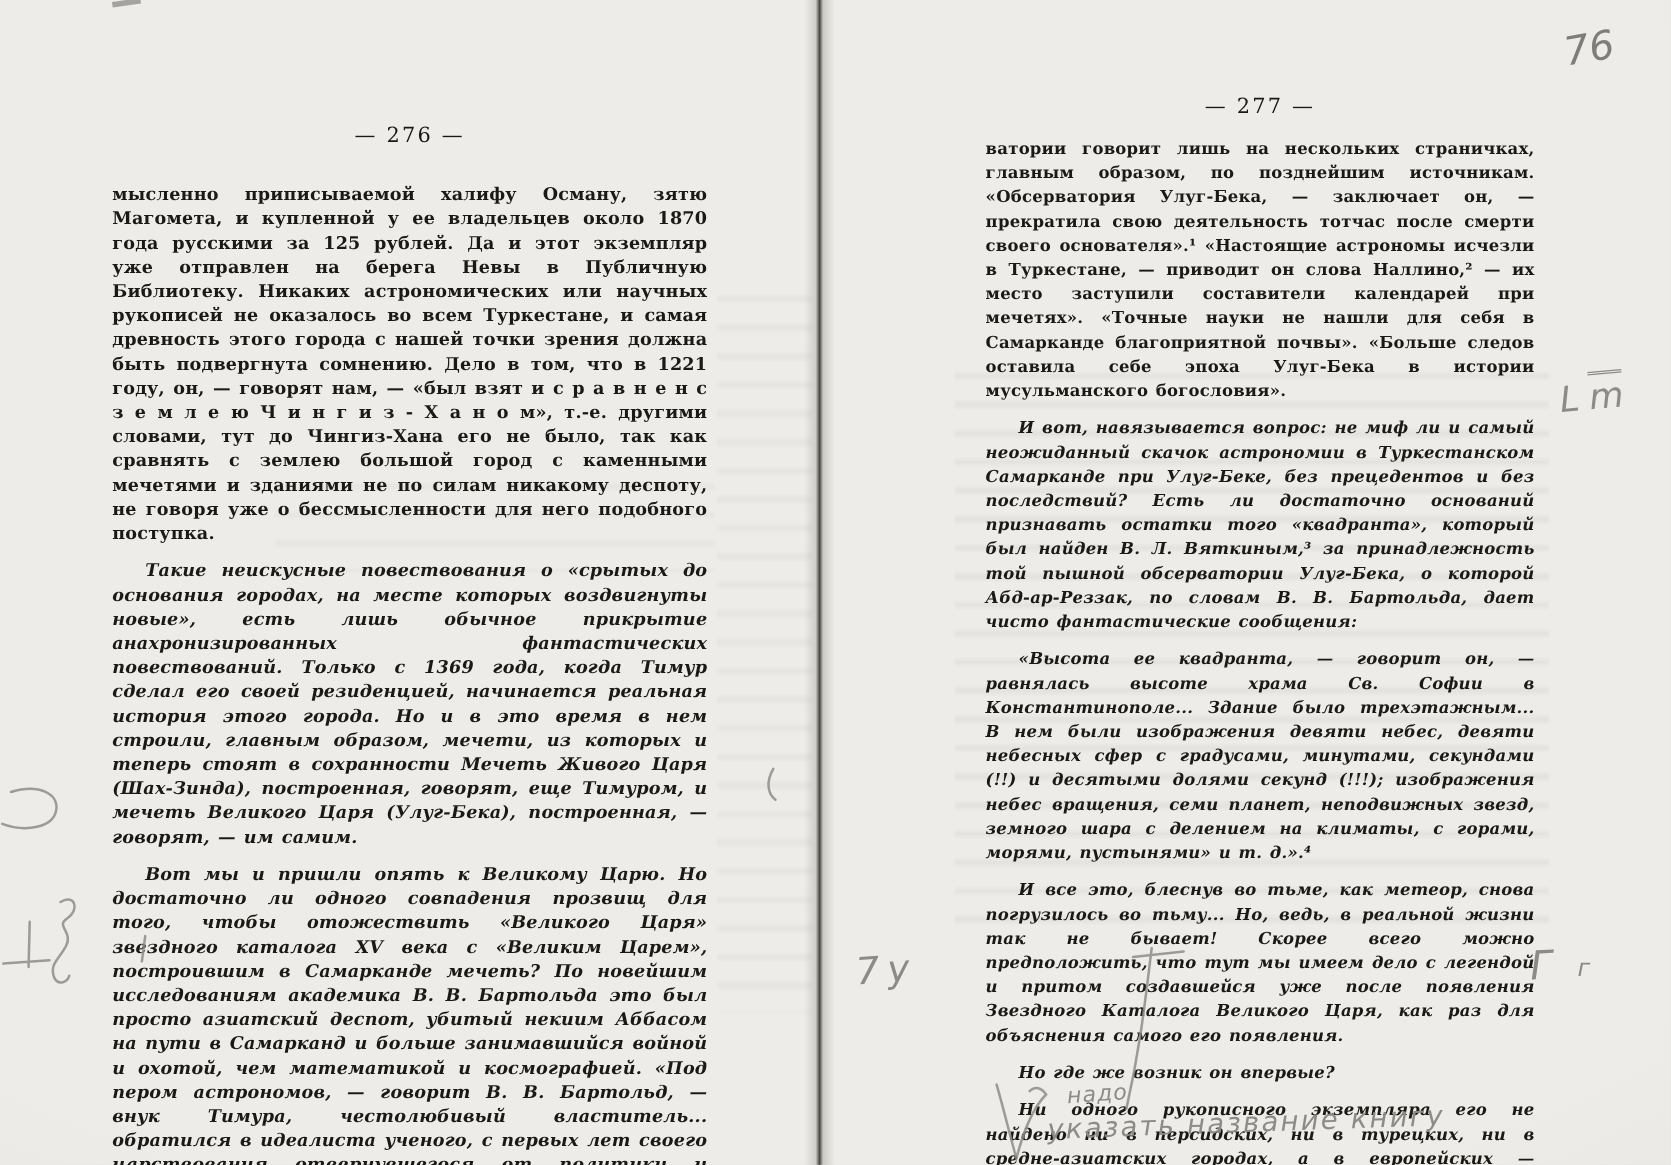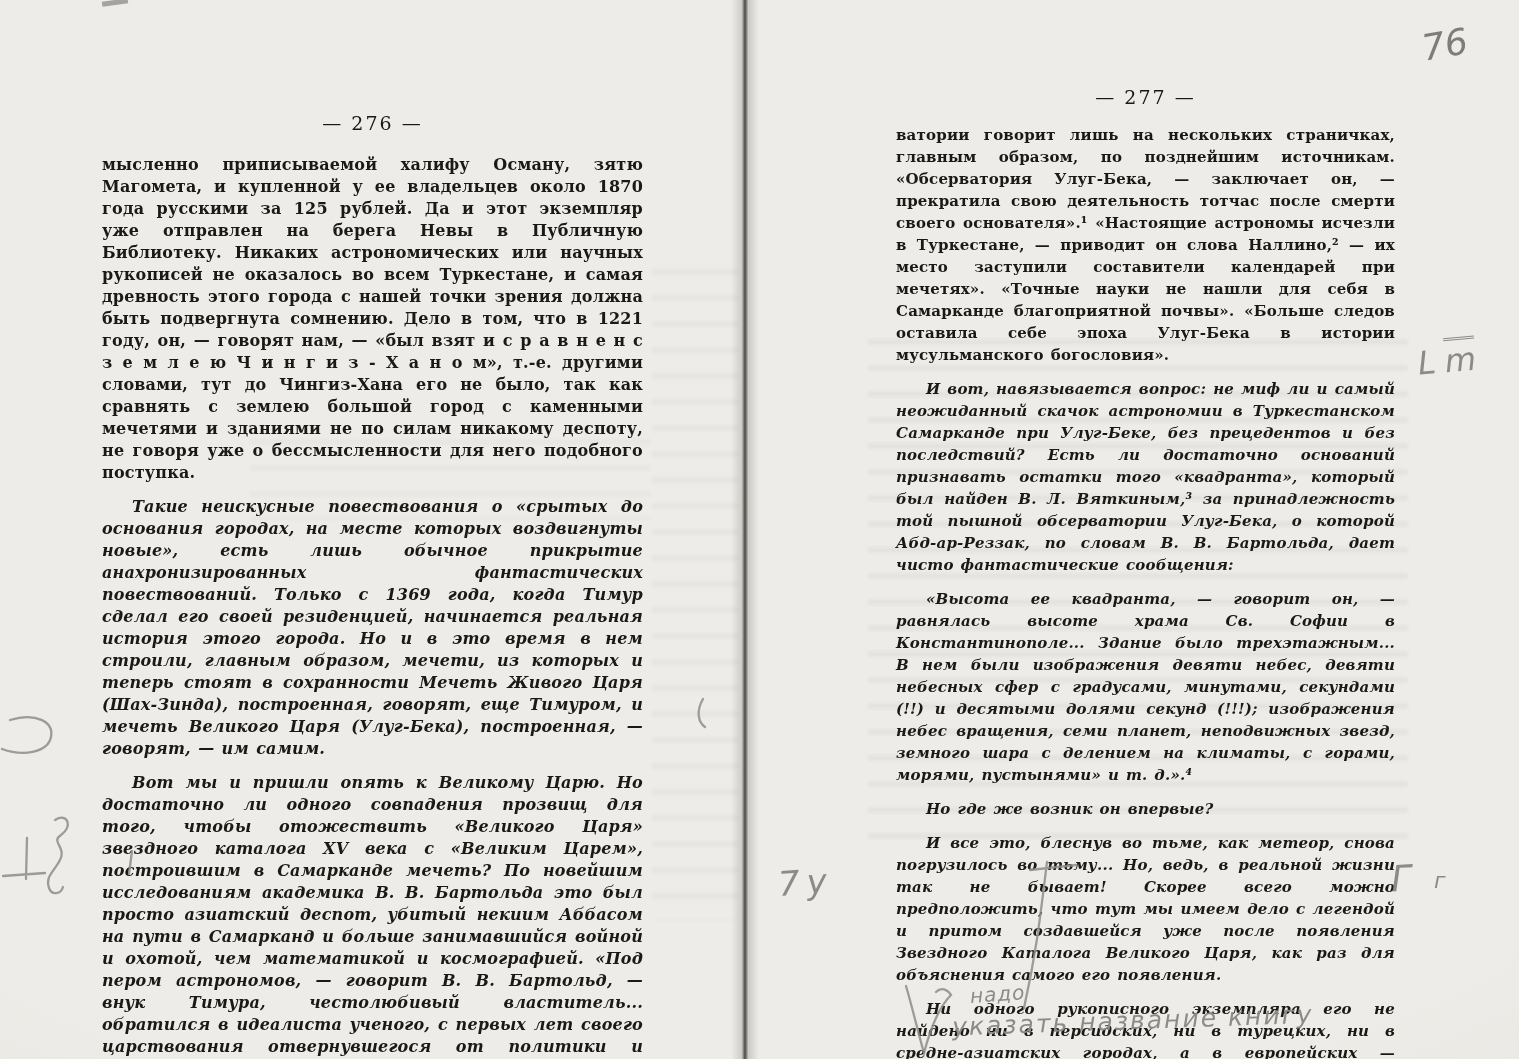--- a/index.html
+++ b/index.html
@@ -27,21 +27,21 @@
   .bleed.b3{left:250px;top:430px;width:400px;height:90px;opacity:.03;}
 
   .page{position:absolute;}
   .page-left{left:90px;top:112px;width:565px;}
   .page-right{left:884px;top:86px;width:523px;}
 
   .page-header{
     text-align:center;font-weight:normal;font-size:19px;letter-spacing:2px;
     color:#1a1812;
   }
-  .page-left .page-header{margin-bottom:20px;}
+  .page-left .page-header{margin-bottom:32px;}
   .page-right .page-header{margin-bottom:16px;}
 
   .body-text{text-align:justify;}
   .para{
     margin:12px;font-size:16px;line-height:22px;font-weight:bold;
     letter-spacing:.2px;word-spacing:1.5px;text-indent:30px;
     color:#1b1913;
   }
   .page-right .para{font-size:15px;}
   .para:first-child{text-indent:0;}
@@ -84,22 +84,22 @@
       </div>
 
   </div>
 
   <div class="page page-right">
     <div class="page-header">— 277 —</div>
     <div class="body-text">
         <p class="para">ватории говорит лишь на нескольких страничках, главным образом, по позднейшим источникам. «Обсерватория Улуг-Бека, — заключает он, — прекратила свою деятельность тотчас после смерти своего основателя».¹ «Настоящие астрономы исчезли в Туркестане, — приводит он слова Наллино,² — их место заступили составители календарей при мечетях». «Точные науки не нашли для себя в Самарканде благоприятной почвы». «Больше следов оставила себе эпоха Улуг-Бека в истории мусульманского богословия».</p>
         <p class="para">И вот, навязывается вопрос: не миф ли и самый неожиданный скачок астрономии в Туркестанском Самарканде при Улуг-Беке, без прецедентов и без последствий? Есть ли достаточно оснований признавать остатки того «квадранта», который был найден В. Л. Вяткиным,³ за принадлежность той пышной обсерватории Улуг-Бека, о которой Абд-ар-Реззак, по словам В. В. Бартольда, дает чисто фантастические сообщения:</p>
         <p class="para">«Высота ее квадранта, — говорит он, — равнялась высоте храма Св. Софии в Константинополе... Здание было трехэтажным... В нем были изображения девяти небес, девяти небесных сфер с градусами, минутами, секундами (!!) и десятыми долями секунд (!!!); изображения небес вращения, семи планет, неподвижных звезд, земного шара с делением на климаты, с горами, морями, пустынями» и т. д.».⁴</p>
+        <p class="para">И все это, блеснув во тьме, как метеор, снова погрузилось во тьму... Но, ведь, в реальной жизни так не бывает! Скорее всего можно предположить, что тут мы имеем дело с легендой и притом создавшейся уже после появления Звездного Каталога Великого Царя, как раз для объяснения самого его появления.</p>
         <p class="para">Но где же возник он впервые?</p>
-        <p class="para">И все это, блеснув во тьме, как метеор, снова погрузилось во тьму... Но, ведь, в реальной жизни так не бывает! Скорее всего можно предположить, что тут мы имеем дело с легендой и притом создавшейся уже после появления Звездного Каталога Великого Царя, как раз для объяснения самого его появления.</p>
         <p class="para">Ни одного рукописного экземпляра его не найдено ни в персидских, ни в турецких, ни в средне-азиатских городах, а в европейских — несколько десятков. Из них в Национальной библиотеке в Париже четыре экземпляра на арабском языке, и в одном из них каталог написан по-персидски. В Бодлейской библиотеке</p>
       </div>
 
   </div>
 
   <div class="hw corner-num">76</div>
   <div class="hw lm"><span class="lm-l">L</span><span class="lm-m">m</span></div>
   <div class="hw gz-bracket">Г</div>
   <div class="hw gz-letter">г</div>
   <div class="hw seven-u">7у</div>

